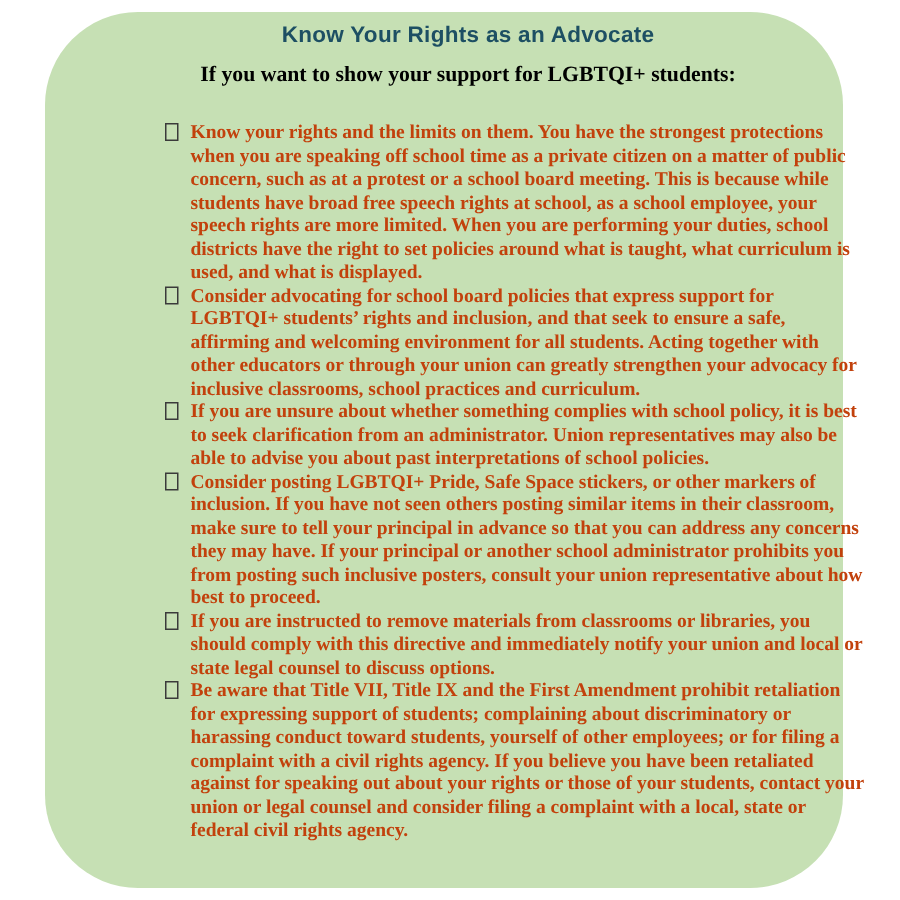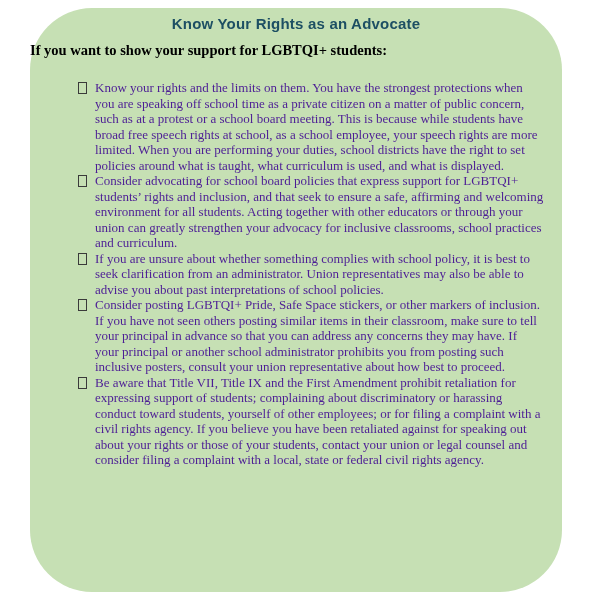--- a/index.html
+++ b/index.html
@@ -19,48 +19,51 @@
   }
   .card {
     position: absolute;
     left: 30px;
     top: 8px;
     width: 532px;
     height: 584px;
     background: #c6e0b4;
     border-radius: 62px;
     box-sizing: border-box;
+    padding-left: 32px;
   }
   .card-title {
     margin: 0;
     padding-top: 7px;
     text-align: center;
     font-family: "Liberation Sans", sans-serif;
     font-weight: bold;
     font-size: 15px;
     line-height: 18px;
     color: #1d4f63;
     letter-spacing: 0.2px;
   }
   .card-subtitle {
     margin: 9px 0 0 0;
+    text-align: center;
     font-family: "Liberation Serif", serif;
     font-weight: bold;
     font-size: 14.5px;
     line-height: 17px;
     color: #000000;
   }
   .bullet-list {
     list-style: none;
     margin: 21px 0 0 48px;
     padding: 0;
     width: 466px;
     font-size: 13px;
     line-height: 15.5px;
-    color: #4c1d95;
+    color: #c2410c;
+    font-weight: bold;
   }
   .bullet-list li {
     position: relative;
     padding-left: 17px;
     margin: 0;
   }
   .tofu-box {
     position: absolute;
     left: 0;
     top: 2px;
@@ -90,17 +93,21 @@
       <li>
         <span class="tofu-box"></span>
         <span>If you are unsure about whether something complies with school policy, it is best to seek clarification from an administrator. Union representatives may also be able to advise you about past interpretations of school policies.</span>
       </li>
       <li>
         <span class="tofu-box"></span>
         <span>Consider posting LGBTQI+ Pride, Safe Space stickers, or other markers of inclusion. If you have not seen others posting similar items in their classroom, make sure to tell your principal in advance so that you can address any concerns they may have. If your principal or another school administrator prohibits you from posting such inclusive posters, consult your union representative about how best to proceed.</span>
       </li>
       <li>
         <span class="tofu-box"></span>
+        <span>If you are instructed to remove materials from classrooms or libraries, you should comply with this directive and immediately notify your union and local or state legal counsel to discuss options.</span>
+      </li>
+      <li>
+        <span class="tofu-box"></span>
         <span>Be aware that Title VII, Title IX and the First Amendment prohibit retaliation for expressing support of students; complaining about discriminatory or harassing conduct toward students, yourself of other employees; or for filing a complaint with a civil rights agency. If you believe you have been retaliated against for speaking out about your rights or those of your students, contact your union or legal counsel and consider filing a complaint with a local, state or federal civil rights agency.</span>
       </li>
     </ul>
   </div>
 </div>
 
 </body></html>

